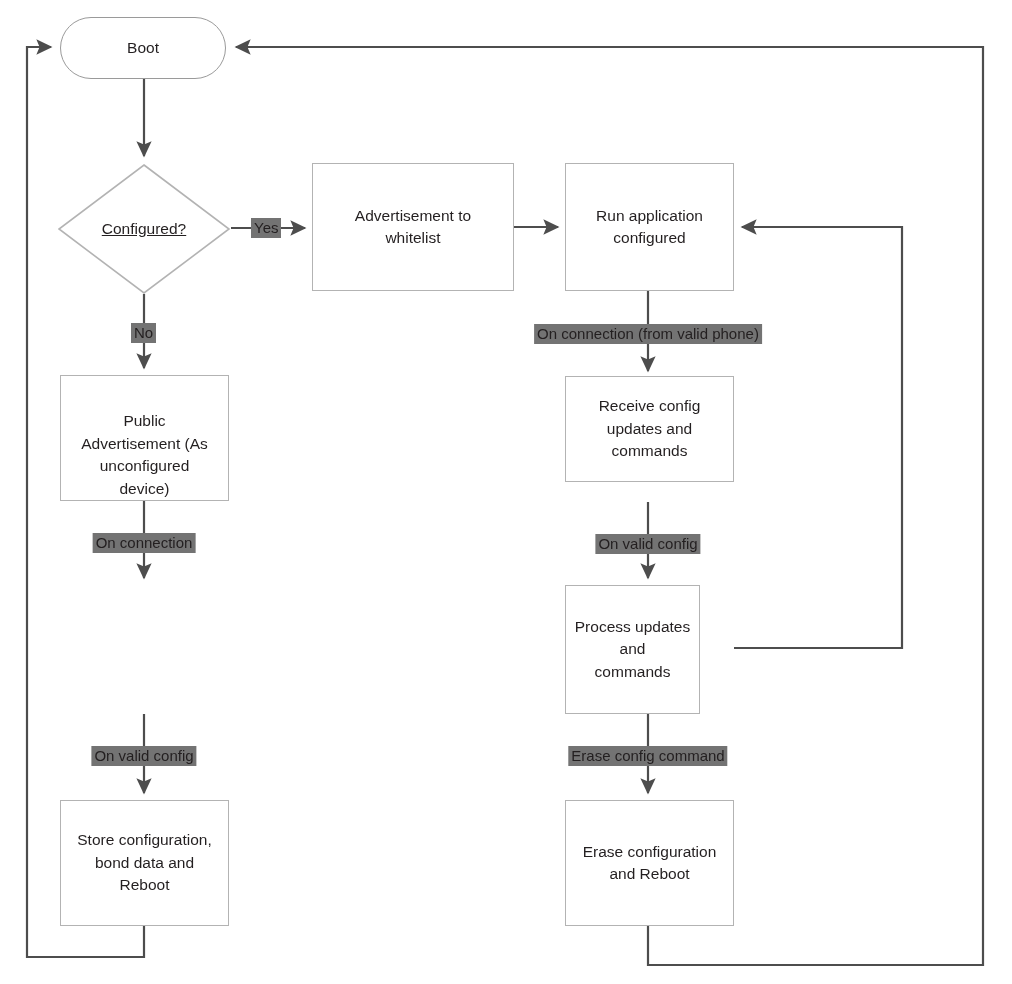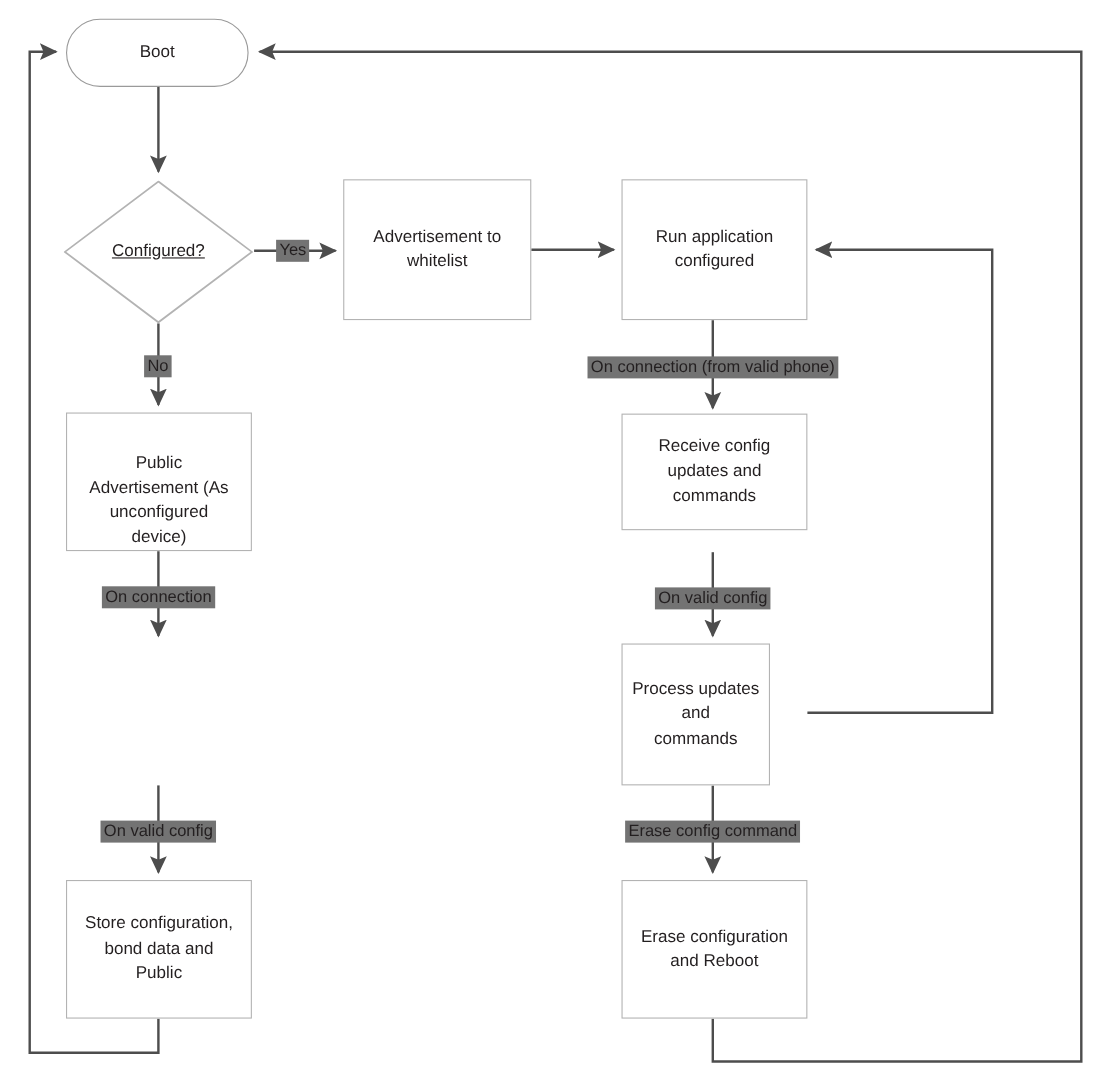--- a/index.html
+++ b/index.html
@@ -119,42 +119,42 @@
     <span class="label">Boot</span>
   </div>
 
   <div class="node decision" style="left:58px; top:164px; width:172px; height:130px;text-decoration:underline;">
     <svg class="diamond-shape" viewBox="0 0 172 130" preserveAspectRatio="none" xmlns="http://www.w3.org/2000/svg">
       <polygon points="86,1 171,65 86,129 1,65" fill="#ffffff" stroke="#b3b3b3" stroke-width="1.6"></polygon>
     </svg>
     <span class="label">Configured?</span>
   </div>
 
-  <div class="node process" style="left:312px; top:163px; width:171px; height:128px;">
+  <div class="node process" style="left:312px; top:163px; width:202px; height:128px;">
     <span class="label">Advertisement to
 whitelist</span>
   </div>
 
   <div class="node process" style="left:565px; top:163px; width:169px; height:128px;">
     <span class="label">Run application
 configured</span>
   </div>
 
   <div class="node process" style="left:60px; top:375px; width:169px; height:126px;align-items:flex-end;">
     <span class="label">Public
 Advertisement (As
 unconfigured
 device)</span>
   </div>
 
 
   <div class="node process" style="left:60px; top:800px; width:169px; height:126px;">
     <span class="label">Store configuration,
 bond data and
-Public</span>
+Reboot</span>
   </div>
 
   <div class="node process" style="left:565px; top:376px; width:169px; height:106px;">
     <span class="label">Receive config
 updates and
 commands</span>
   </div>
 
   <div class="node process" style="left:565px; top:585px; width:135px; height:129px;">
     <span class="label">Process updates and

